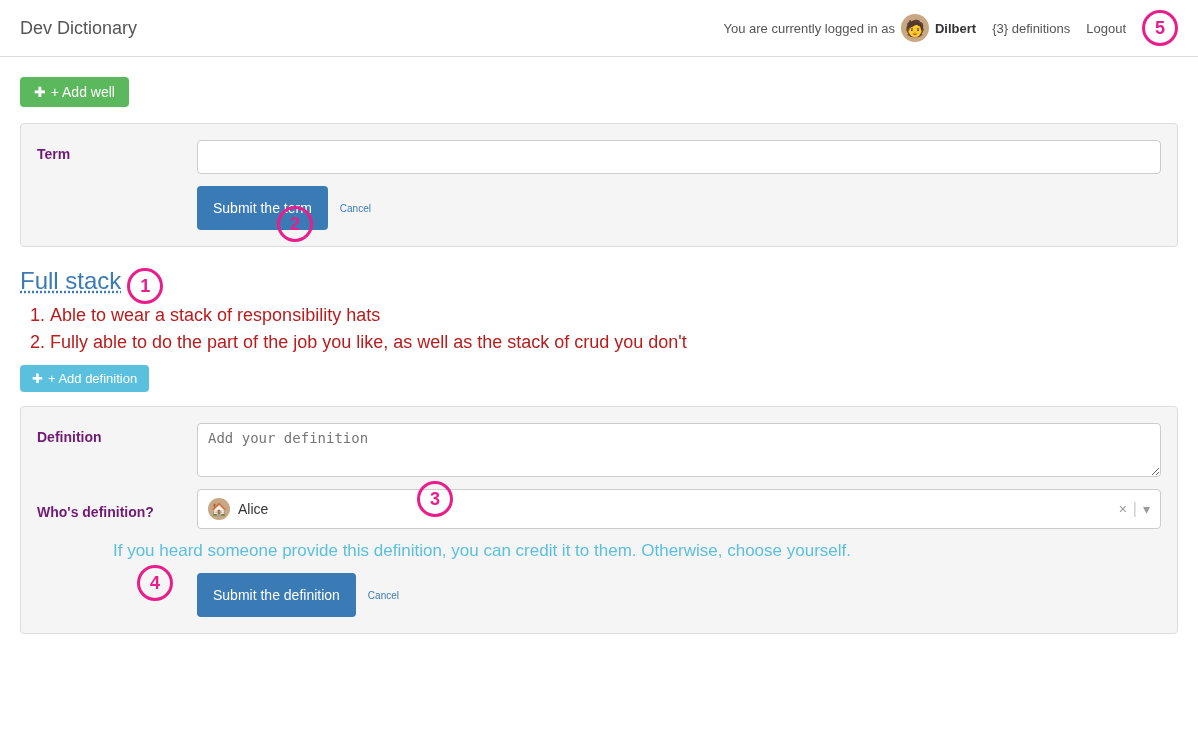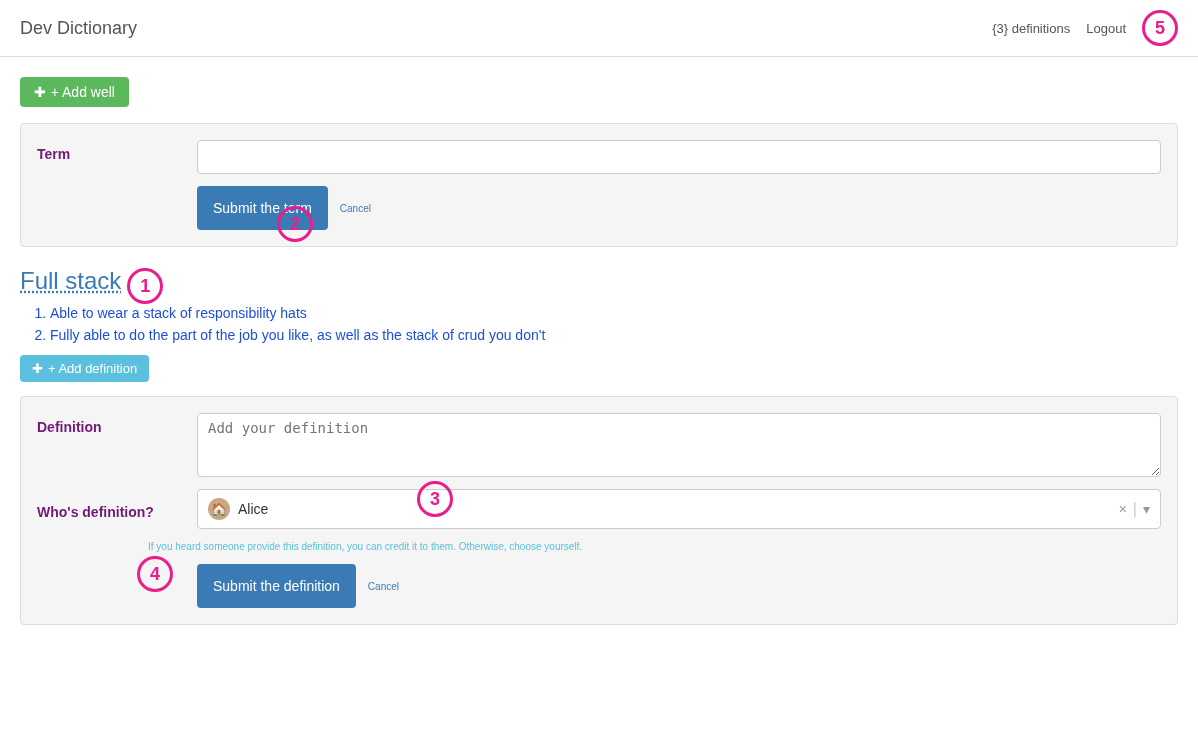--- a/index.html
+++ b/index.html
@@ -120,21 +120,21 @@
       background: #fff;
       height: 34px;
     }
     .form-textarea {
       flex: 1;
       padding: 6px 10px;
       border: 1px solid #ccc;
       border-radius: 4px;
       font-size: 14px;
       background: #fff;
-      height: 64px;
+      height: 54px;
       resize: vertical;
     }
     .form-actions {
       display: flex;
       align-items: center;
       gap: 12px;
       margin-left: 160px;
     }
     .btn-blue {
       background: #3a7ab5;
@@ -166,22 +166,22 @@
       cursor: pointer;
       display: inline-block;
       margin-bottom: 10px;
     }
     .definitions-list {
       margin-left: 30px;
       margin-bottom: 12px;
     }
     .definitions-list li {
       margin-bottom: 6px;
-      font-size: 14px;
-      color: #1d4ed8;
+      font-size: 18px;
+      color: #b91c1c;
     }
 
     
     .btn-teal {
       background: #5bc0de;
       color: #fff;
       border: none;
       border-radius: 4px;
       padding: 6px 12px;
       font-size: 13px;
@@ -225,23 +225,23 @@
       gap: 6px;
       color: #999;
     }
     .select-separator {
       color: #ccc;
       font-size: 16px;
     }
 
     
     .info-text {
-      font-size: 10px;
+      font-size: 17px;
       color: #5bc0de;
-      margin-left: 111px;
+      margin-left: 76px;
       margin-bottom: 12px;
     }
 
     
     .annotation {
       display: inline-flex;
       align-items: center;
       justify-content: center;
       width: 36px;
       height: 36px;
@@ -254,20 +254,25 @@
       pointer-events: none;
       background: transparent;
     }
   </style>
 </head>
 <body>
 
 <div class="header">
   <span class="header-left">Dev Dictionary</span>
   <div class="header-right">
+    <div class="logged-in">
+      <span>You are currently logged in as</span>
+      <span class="avatar">🧑</span>
+      <span class="username">Dilbert</span>
+    </div>
     <a href="#" class="definitions-link">{3} definitions</a>
     <a href="#" class="logout-link">Logout</a>
 
     <div style="position:relative; display:inline-block; width:36px; height:36px;">
       <div class="annotation">5</div>
     </div>
   </div>
 </div>
 
 <div class="main">

